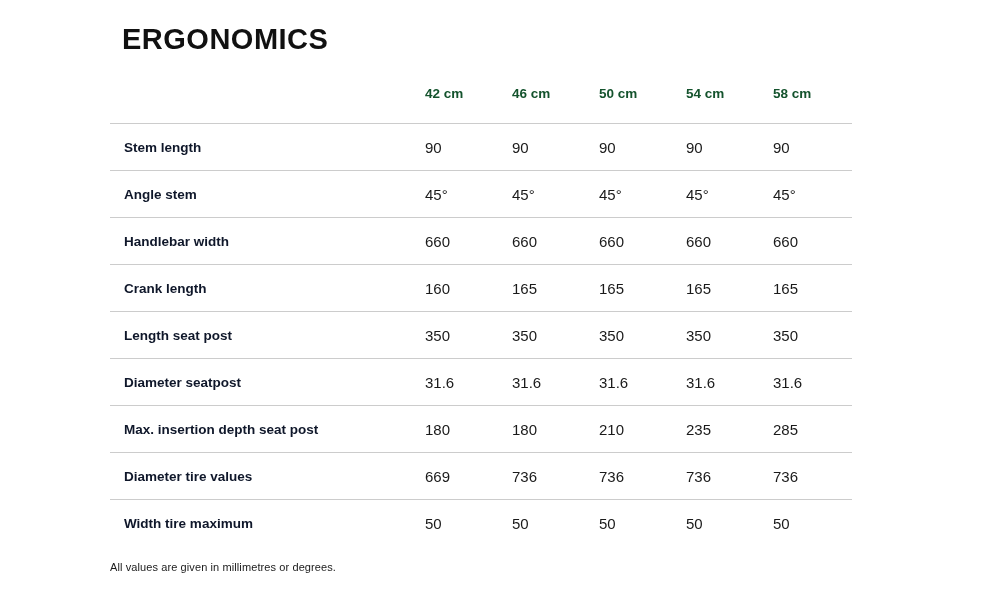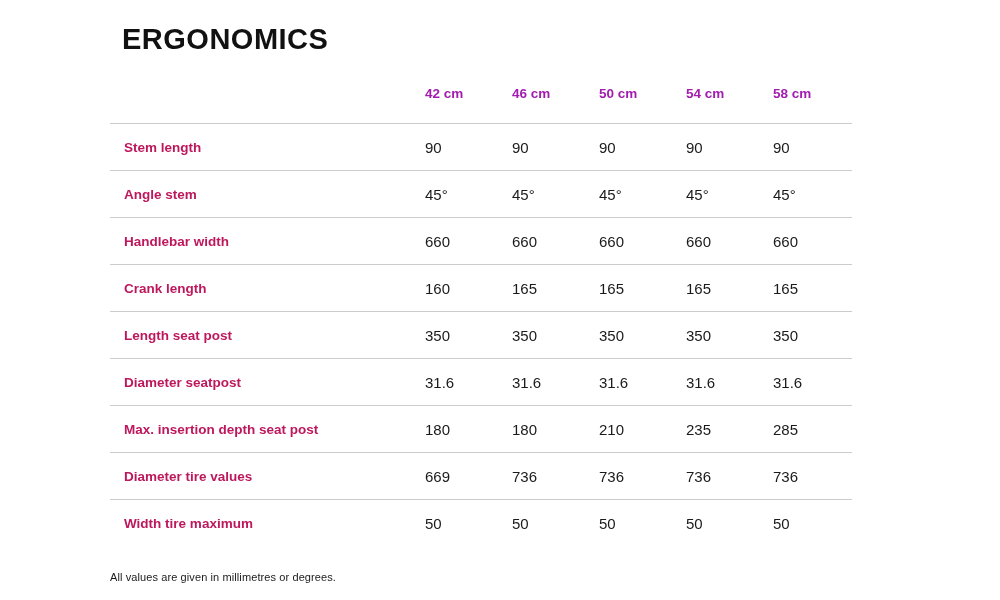--- a/index.html
+++ b/index.html
@@ -31,47 +31,47 @@
     margin-top: 32px;
   }
   col.c-label { width: 315px; }
   col.c-val   { width: 87px; }
   col.c-val-last { width: 79px; }
   thead th {
     text-align: left;
     font-size: 13.5px;
     font-weight: bold;
     padding: 0 0 22px 0;
-    color: #a21caf;
+    color: #14532d;
     vertical-align: top;
   }
   thead th.label-col { padding-left: 14px; }
   tbody tr {
     border-top: 1px solid #cccccc;
     height: 47px;
   }
   tbody th {
     text-align: left;
     font-size: 13.5px;
     font-weight: bold;
     padding-left: 14px;
-    color: #be185d;
+    color: #0f172a;
     vertical-align: middle;
   }
   tbody td {
     font-size: 15px;
     font-weight: normal;
     color: #1a1a1a;
     vertical-align: middle;
     padding: 0;
   }
   .footnote {
     font-size: 11px;
     color: #1a1a1a;
-    margin-top: 24px;
+    margin-top: 14px;
     letter-spacing: 0.1px;
   }
 </style>
 </head>
 <body>
 
 <div class="page">
 
   <h1 class="page-title">ERGONOMICS</h1>
 

